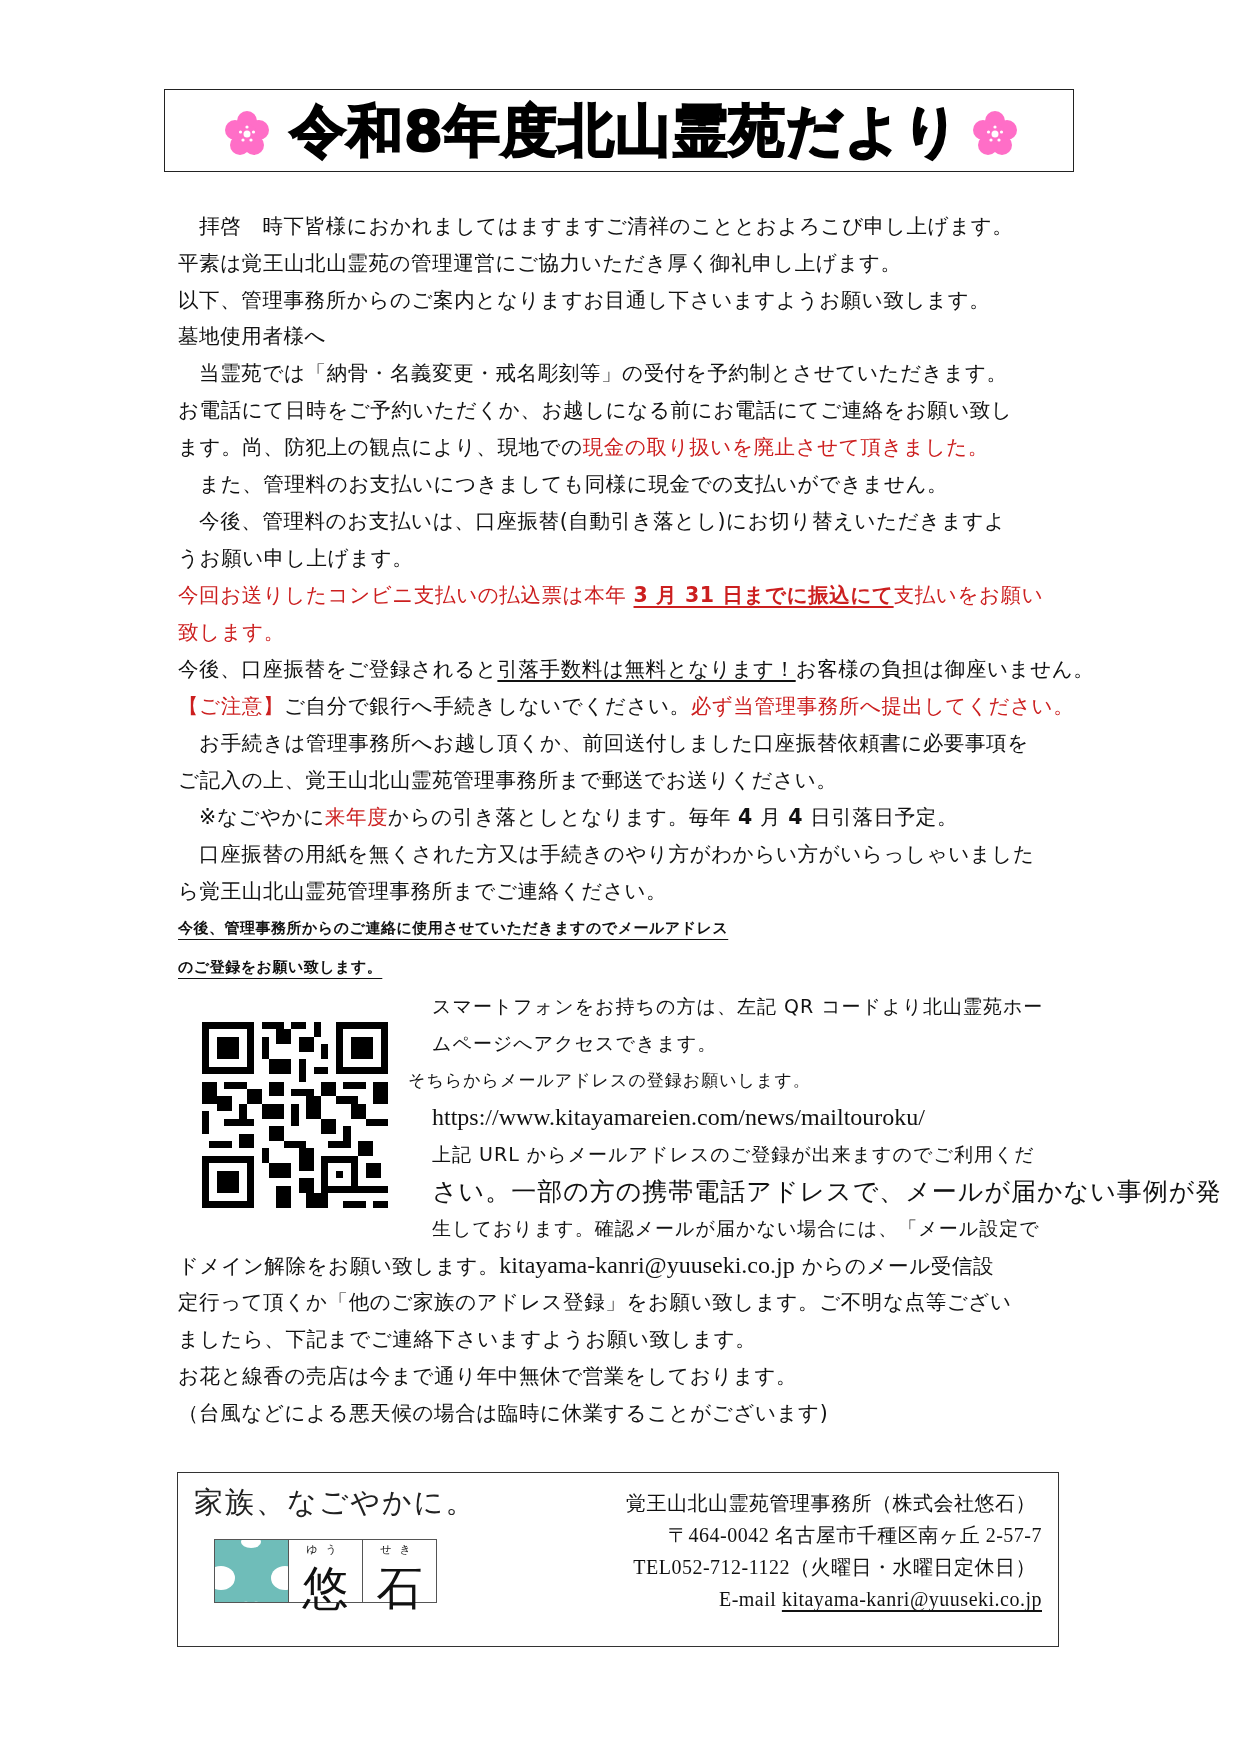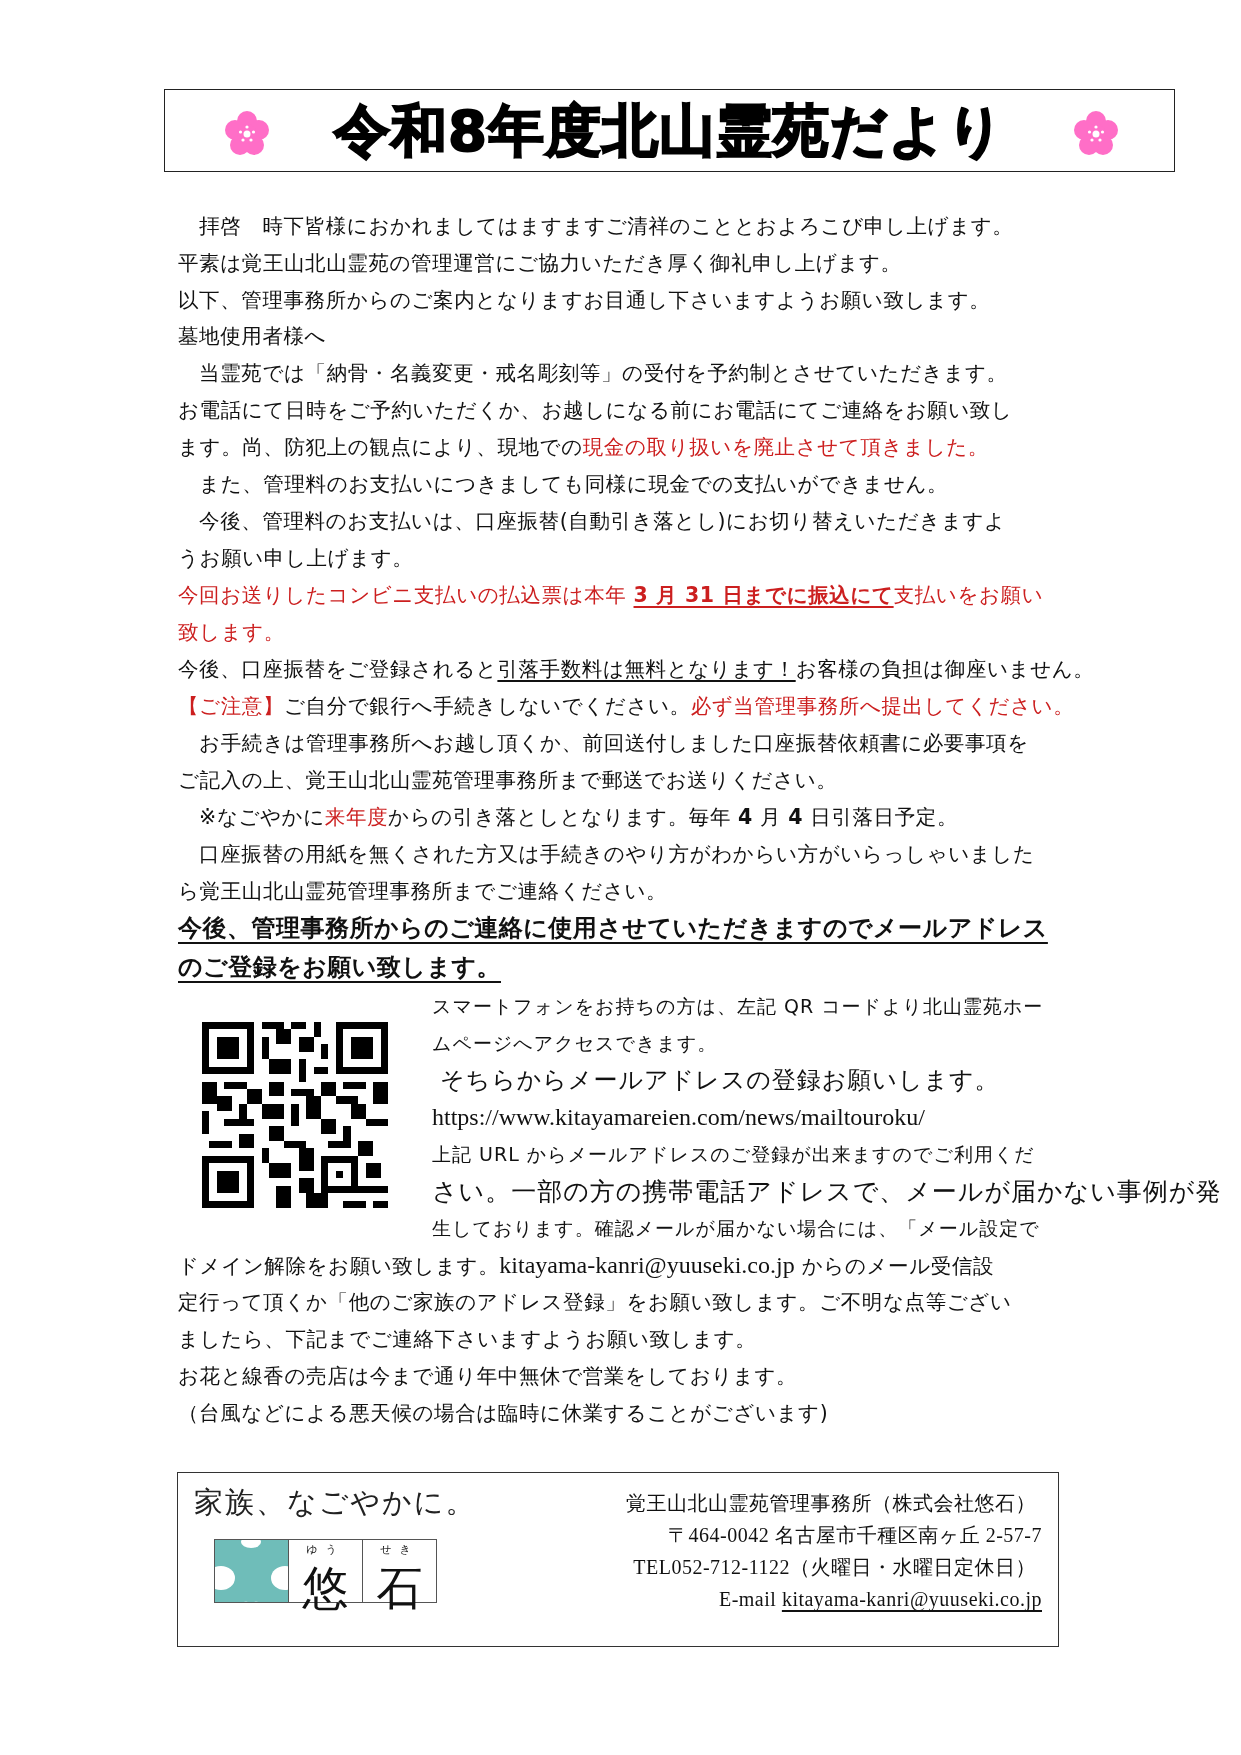--- a/index.html
+++ b/index.html
@@ -1,32 +1,32 @@
 <!DOCTYPE html>
 <html><head>
 <meta charset="utf-8">
 <style>
   html, body { margin: 0; padding: 0; background: #ffffff; }
   body { width: 1241px; height: 1755px; position: relative; overflow: hidden;
          font-family: "DejaVu Sans", "Liberation Sans", sans-serif; color: #111; }
   .abs { position: absolute; }
-  .title-box { left: 164px; top: 89px; width: 1011px; height: 83px; border: 1.5px solid #222; box-sizing: border-box; text-decoration: underline; }
+  .title-box { left: 164px; top: 89px; width: 910px; height: 83px; border: 1.5px solid #222; box-sizing: border-box; text-decoration: underline; }
   .title-text { position: absolute; left: 125px; right: 125px; top: 6px; text-align: center;
                 font-family: "DejaVu Sans", sans-serif; font-weight: 900; font-size: 56px; line-height: 70px;
                 letter-spacing: 1px; color: #000; -webkit-text-stroke: 2px #000; white-space: nowrap; }
   .flower { position: absolute; top: 19px; width: 48px; height: 48px; }
   .flower.left { left: 58px; }
   .flower.right { right: 54px; }
 
   .line { position: absolute; left: 178px; font-size: 20.5px; line-height: 37px; white-space: nowrap; color: #111; letter-spacing: 0.6px; }
   .red { color: #cc1f1f; }
   .ul { text-decoration: underline; text-underline-offset: 4px; }
   .ul-red { text-decoration: underline; text-decoration-color: #cc1f1f; text-underline-offset: 4px; }
   .b { font-weight: bold; }
-  .heading { font-size: 24px; font-weight: bold; text-decoration: underline; text-underline-offset: 6px; letter-spacing: 0.5px; }
+  .heading { font-size: 15px; font-weight: bold; text-decoration: underline; text-underline-offset: 6px; letter-spacing: 0.5px; }
   .serif { font-family: "Liberation Serif", "DejaVu Serif", serif; }
 
   .qr { left: 202px; top: 1022px; width: 186px; height: 186px; }
 
   .footer-box { left: 177px; top: 1472px; width: 882px; height: 175px; border: 1.5px solid #333; box-sizing: border-box; }
   .tagline { position: absolute; left: 16px; top: 10px; font-family: "DejaVu Serif", serif; font-size: 29px; color: #222; letter-spacing: 2px; }
   .logo { position: absolute; left: 36px; top: 66px; width: 223px; height: 64px; border: 1.5px solid #555; box-sizing: border-box; display: flex; }
   .logo-pattern { width: 73px; height: 100%; background: #6fbdb9; position: relative; overflow: hidden; border-right: 1.5px solid #555; }
   .logo-cell { flex: 1; position: relative; border-right: 1.5px solid #555; text-align: center; }
   .logo-cell:last-child { border-right: none; }
@@ -152,21 +152,21 @@
       <rect x="21" y="22" width="4" height="1"></rect>
       <rect x="19" y="24" width="3" height="1"></rect>
       <rect x="23" y="24" width="2" height="1"></rect>
   </g>
   <rect x="17" y="19" width="3" height="3" fill="#fff"></rect>
     <rect x="18" y="20" width="1" height="1" fill="#000"></rect>
 </svg>
 
 <div class="line" style="left:432px;top:988px;font-size:19px;letter-spacing:1px">スマートフォンをお持ちの方は、左記 QR コードより北山霊苑ホー</div>
 <div class="line" style="left:432px;top:1025px;font-size:19px;letter-spacing:1px">ムページへアクセスできます。</div>
-<div class="line" style="left:440px;top:1062px;font-size:24px;letter-spacing:1px">そちらからメールアドレスの登録お願いします。</div>
+<div class="line" style="left:408px;top:1062px;font-size:17px;letter-spacing:1px">そちらからメールアドレスの登録お願いします。</div>
 <div class="line serif" style="left:432px;top:1099px;font-size:24px;letter-spacing:0">https://www.kitayamareien.com/news/mailtouroku/</div>
 <div class="line" style="left:432px;top:1136px;font-size:19px;letter-spacing:1px">上記 URL からメールアドレスのご登録が出来ますのでご利用くだ</div>
 <div class="line" style="left:432px;top:1173px;font-size:25px;letter-spacing:1px">さい。一部の方の携帯電話アドレスで、メールが届かない事例が発</div>
 <div class="line" style="left:432px;top:1210px;font-size:19px;letter-spacing:1px">生しております。確認メールが届かない場合には、「メール設定で</div>
 
 <div class="line" style="top:1247px"><span>ドメイン解除をお願い致します。</span><span class="serif" style="font-size:24px;letter-spacing:0">kitayama-kanri@yuuseki.co.jp</span><span> からのメール受信設</span></div>
 <div class="line" style="top:1284px">定行って頂くか「他のご家族のアドレス登録」をお願い致します。ご不明な点等ござい</div>
 <div class="line" style="top:1321px">ましたら、下記までご連絡下さいますようお願い致します。</div>
 <div class="line" style="top:1358px">お花と線香の売店は今まで通り年中無休で営業をしております。</div>
 <div class="line" style="top:1395px">（台風などによる悪天候の場合は臨時に休業することがございます)</div>

